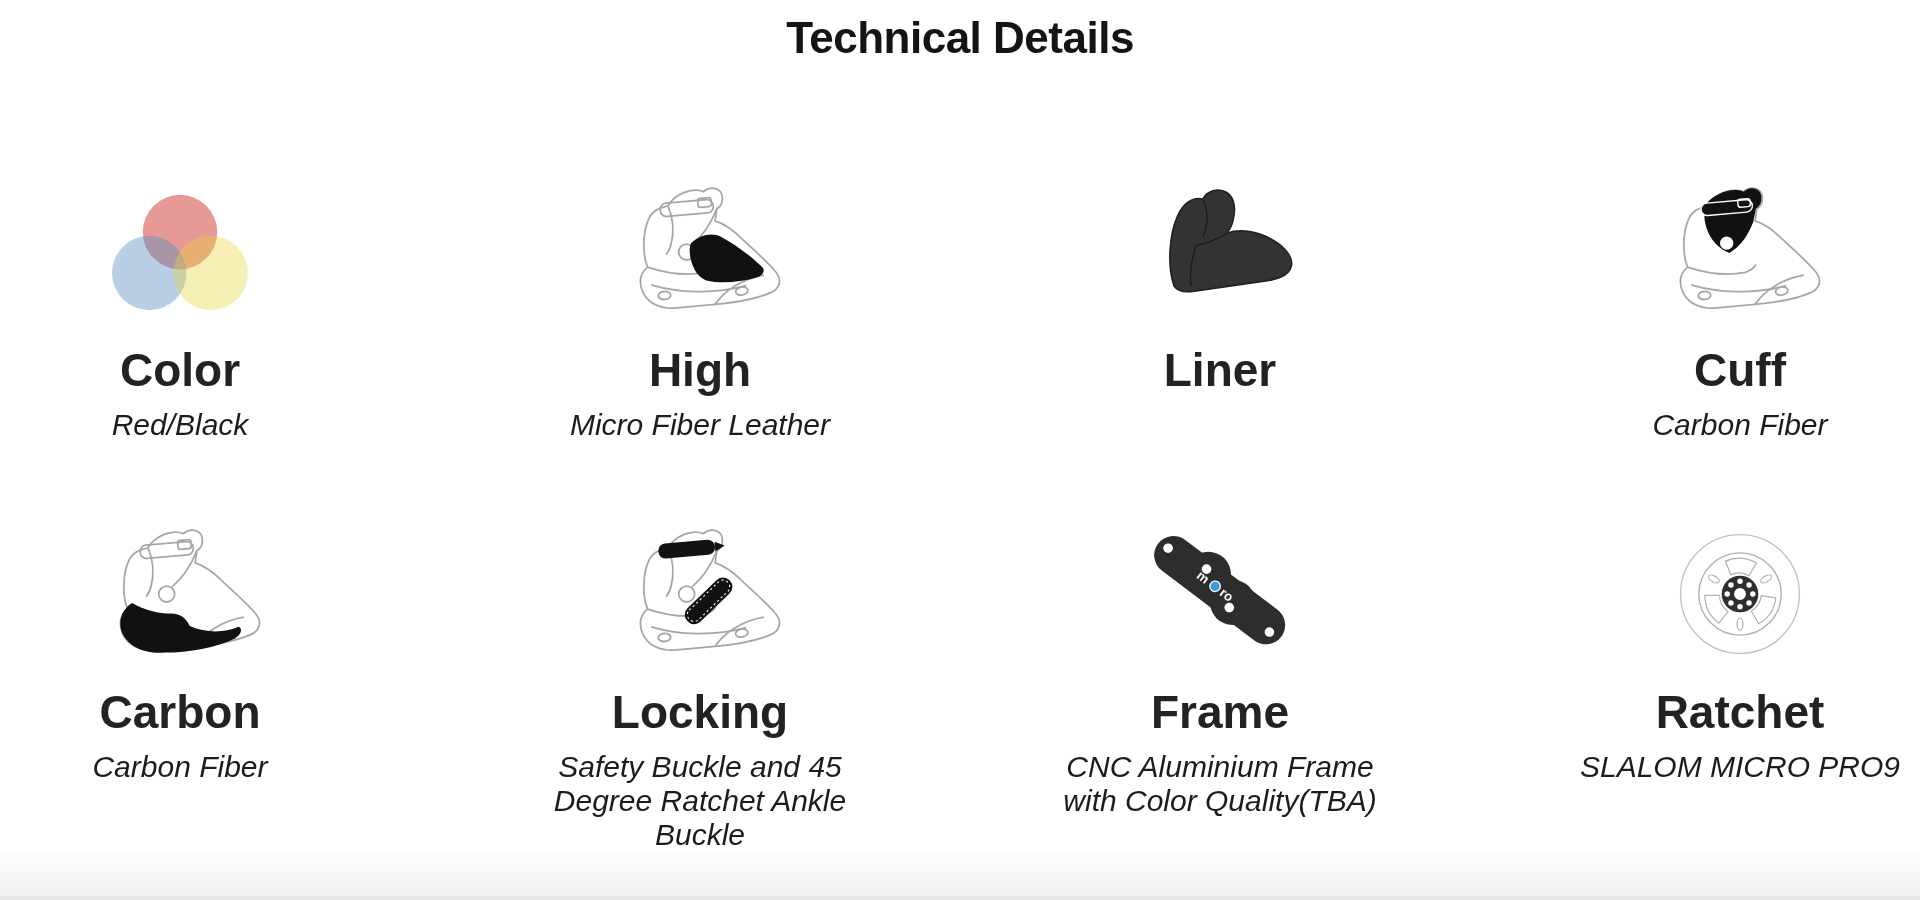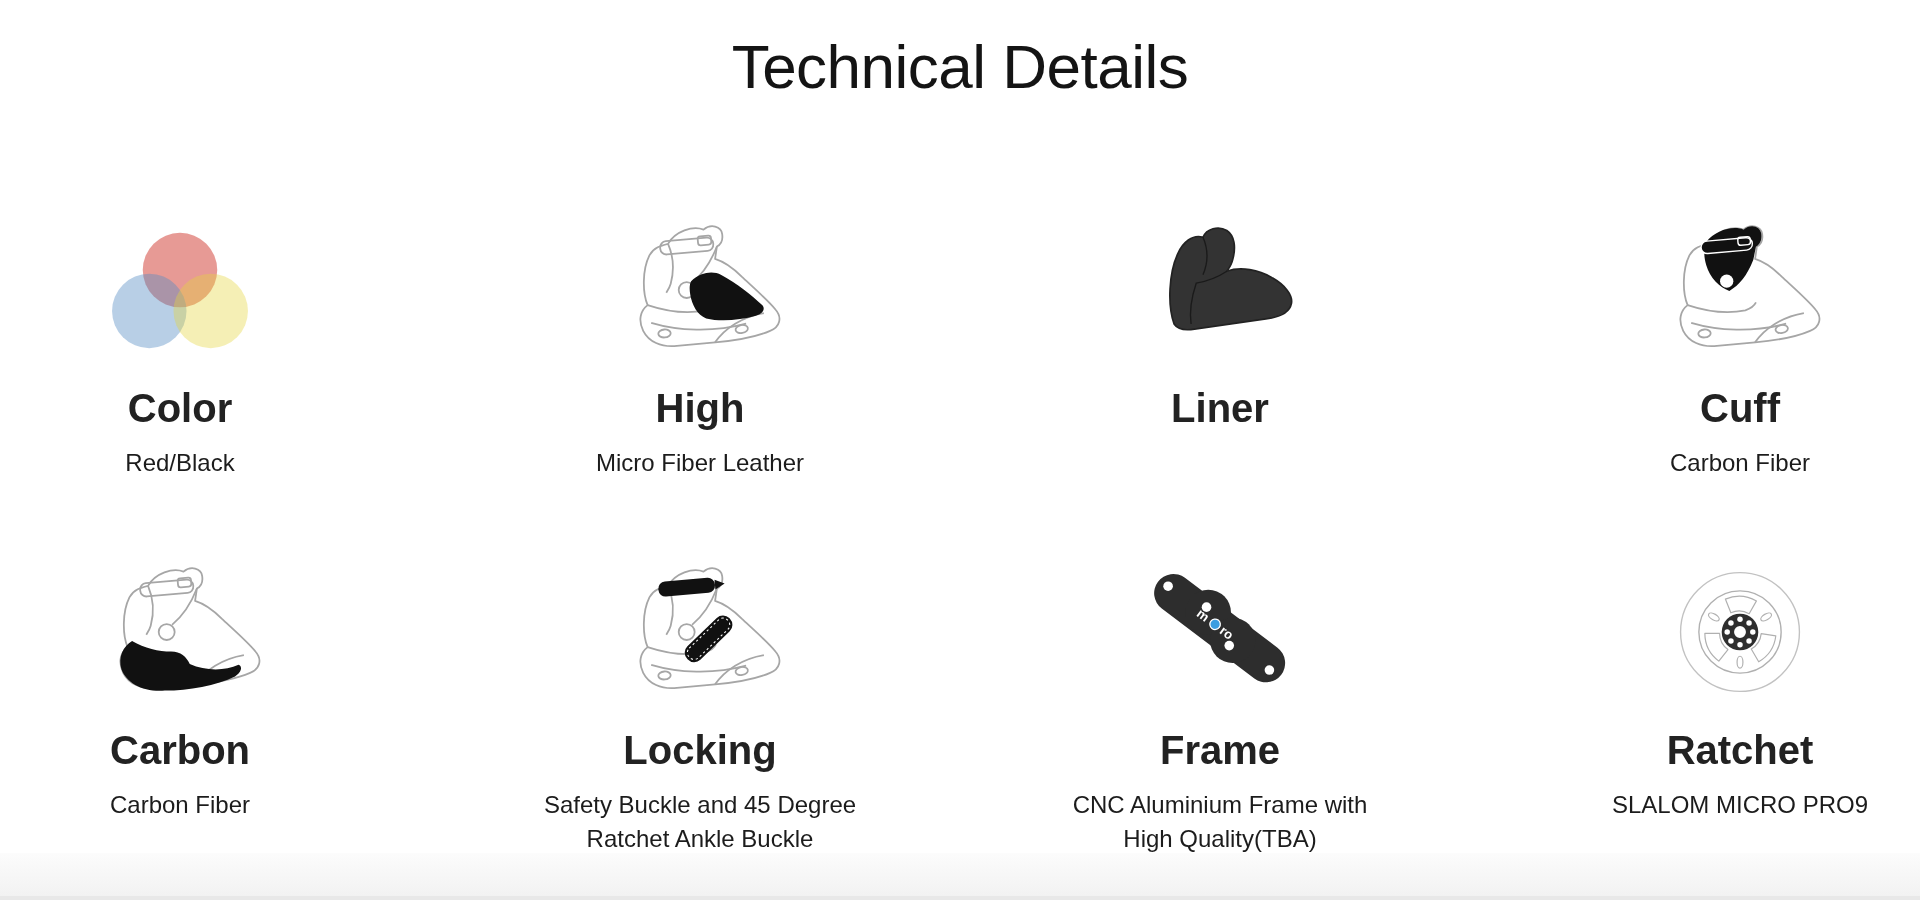--- a/index.html
+++ b/index.html
@@ -6,24 +6,24 @@
   body{
     width:1920px;height:900px;
     background:#ffffff;
     font-family:"Liberation Sans",sans-serif;
     color:#1d1d1d;
     overflow:hidden;
     position:relative;
   }
   .page-title{
     margin:0;
-    padding-top:36px;
+    padding-top:16px;
     text-align:center;
-    font-size:62px;
-    font-weight:400;
+    font-size:44px;
+    font-weight:700;
     letter-spacing:-0.5px;
     line-height:1.0;
     color:#141414;
   }
   .spec-row{
     display:flex;
     justify-content:space-between;
     width:1920px;
   }
   .spec-row.row1{margin-top:126px;}
@@ -36,31 +36,32 @@
     text-align:center;
   }
   .icon-box{
     height:132px;
     display:flex;
     align-items:center;
     justify-content:center;
   }
   .spec-label{
     margin-top:32px;
-    font-size:40px;
+    font-size:46px;
     font-weight:700;
     line-height:40px;
     color:#222222;
   }
   .spec-value{
     margin-top:18px;
-    font-size:24px;
+    font-size:30px;
     line-height:34px;
     color:#1c1c1c;
     max-width:345px;
+    font-style:italic;
   }
   .bottom-band{
     position:absolute;
     left:0;right:0;bottom:0;
     height:47px;
     background:linear-gradient(180deg,#fcfcfc 0%,#f5f5f5 70%,#f2f2f2 100%);
     border-bottom:4px solid #e8e8e8;
     box-sizing:border-box;
   }
   svg text{font-family:"Liberation Sans",sans-serif;}
@@ -207,21 +208,21 @@
         <circle cx="110" cy="90" r="5.5" fill="#ffffff"></circle>
         <circle cx="156" cy="118" r="5.5" fill="#ffffff"></circle>
         <g transform="translate(96,66) rotate(37)">
           <text x="-26" y="6" font-size="15" font-weight="bold" fill="#ffffff">m</text>
           <circle cx="-2" cy="1" r="6" stroke="#ffffff" stroke-width="1.5" fill="#3b9de0"></circle>
           <text x="7" y="6" font-size="15" font-weight="bold" fill="#ffffff">ro</text>
         </g>
       </svg>
     </div>
     <div class="spec-label">Frame</div>
-    <div class="spec-value">CNC Aluminium Frame with High Quality(TBA)</div>
+    <div class="spec-value">CNC Aluminium Frame with Color Quality(TBA)</div>
   </div>
 
   <div class="spec-cell">
     <div class="icon-box">
       <svg width="128" height="128" viewBox="0 0 140 140">
         <circle cx="70" cy="70" r="65" fill="#ffffff" stroke="#c2c2c2" stroke-width="1.5"></circle>
         <circle cx="70" cy="70" r="45" fill="#ffffff" stroke="#b0b0b0" stroke-width="1.5"></circle>
         <g fill="none" stroke="#b0b0b0" stroke-width="1.3" stroke-linejoin="round">
           <path d="M54,34 A38,38 0 0 1 88,36 L80,50 A22,22 0 0 0 60,49 Z"></path>
           <path d="M54,34 A38,38 0 0 1 88,36 L80,50 A22,22 0 0 0 60,49 Z" transform="rotate(120 70 70)"></path>

